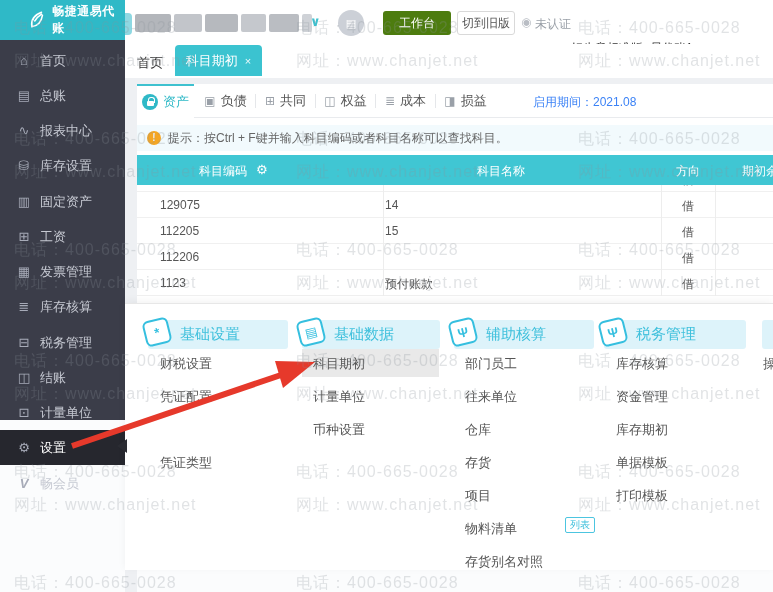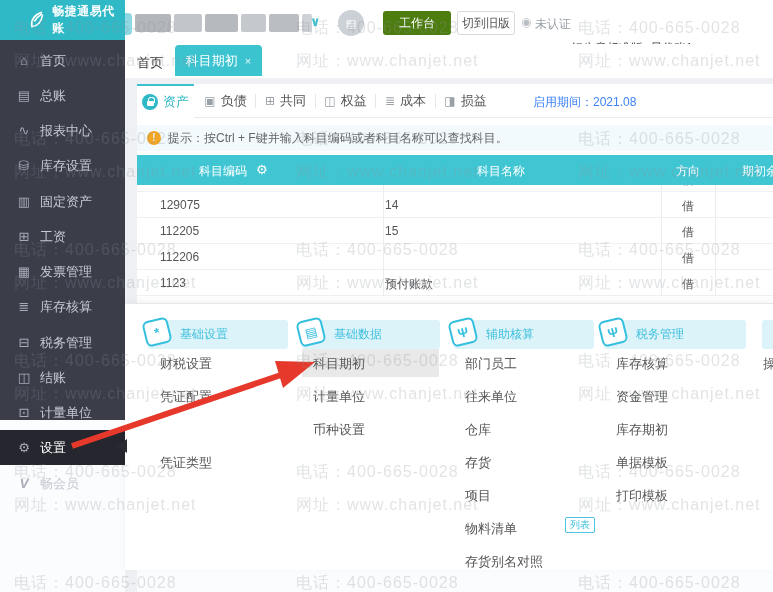--- a/index.html
+++ b/index.html
@@ -66,21 +66,21 @@
   .c-code { left:23px; }
   .c-name { left:248px; }
   .c-dir  { left:545px; }
   .colline { position:absolute; top:0; width:1px; height:111px; background:#ededed; }
 
   
   .popup { position:absolute; left:125px; top:303px; width:648px; height:267px; background:#fff; border-top:1px solid #e7e7e7; box-shadow:0 -2px 8px rgba(0,0,0,0.05); z-index:5; }
   .pointer-left { position:absolute; left:117px; top:439px; width:0; height:0; border-top:7px solid transparent; border-bottom:7px solid transparent; border-right:10px solid #2b2c33; z-index:6; }
   .catbar { position:absolute; top:16px; height:29px; background:#ddf3fa; border-radius:3px; display:flex; align-items:center; }
   .catbar .tik { width:26px; height:26px; border:2px solid #35bfdf; border-radius:6px; background:#fff; transform:rotate(-14deg); margin-left:-4px; margin-top:-6px; color:#35bfdf; font-size:13px; font-weight:bold; display:flex; align-items:center; justify-content:center; flex:0 0 26px; }
-  .catbar .cap { color:#3fc0dc; font-size:12px; margin-left:10px; white-space:nowrap; }
+  .catbar .cap { color:#3fc0dc; font-size:15px; margin-left:10px; white-space:nowrap; }
   .pitem { position:absolute; font-size:13px; color:#555; cursor:pointer; white-space:nowrap; }
   .hl { position:absolute; left:177px; top:45px; width:137px; height:28px; background:#e9e9e9; }
   .badge-list { position:absolute; left:440px; top:213px; width:30px; height:16px; border:1px solid #4cc5e0; border-radius:2px; color:#3fc0dc; font-size:10px; text-align:center; line-height:14px; background:#fff; cursor:pointer; }
 
   
   #arrow-svg { position:absolute; left:0; top:0; z-index:40; pointer-events:none; }
   #wm { position:absolute; left:0; top:0; width:773px; height:592px; z-index:50; pointer-events:none; overflow:hidden; }
   .wmt { position:absolute; font-size:16px; color:rgba(140,146,156,0.26); white-space:nowrap; letter-spacing:1px; }
 </style>
 </head>

